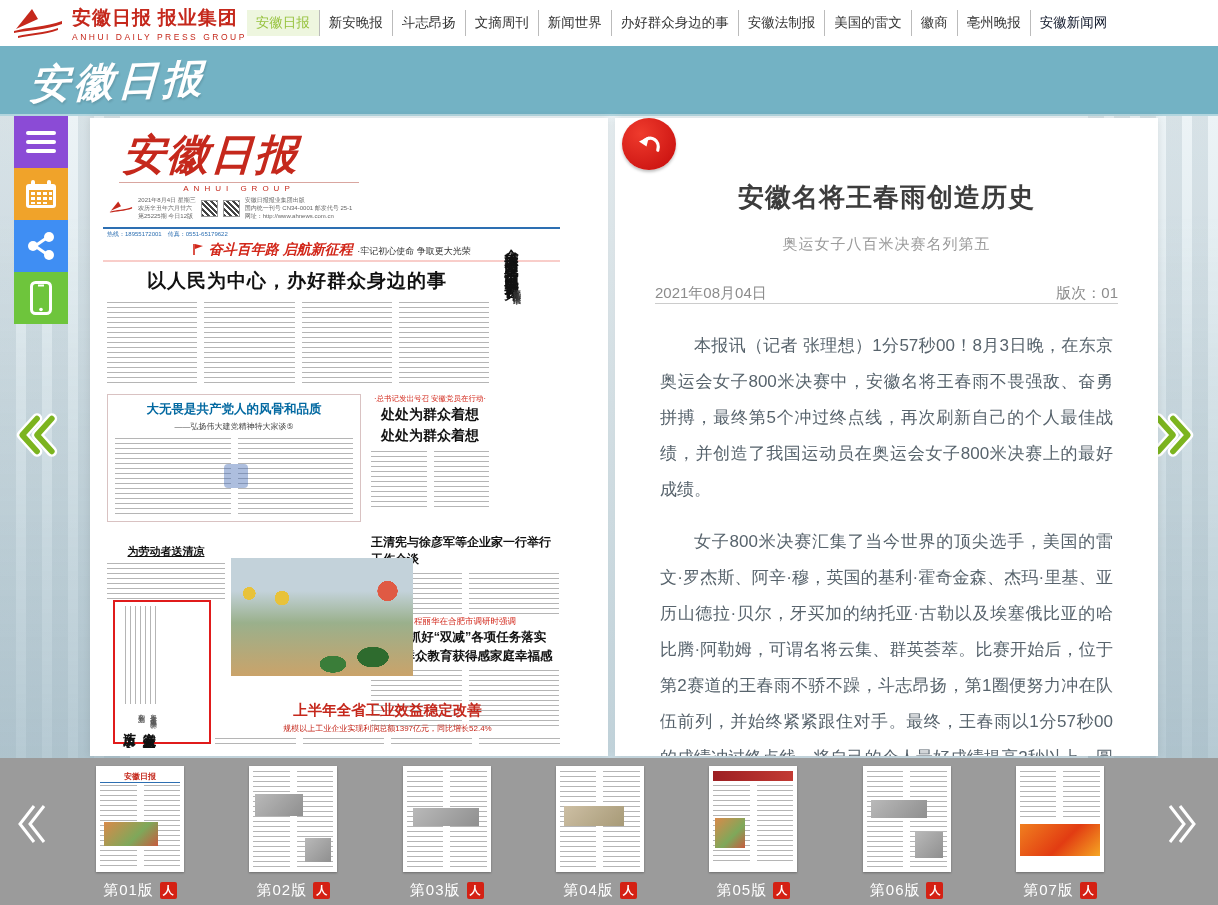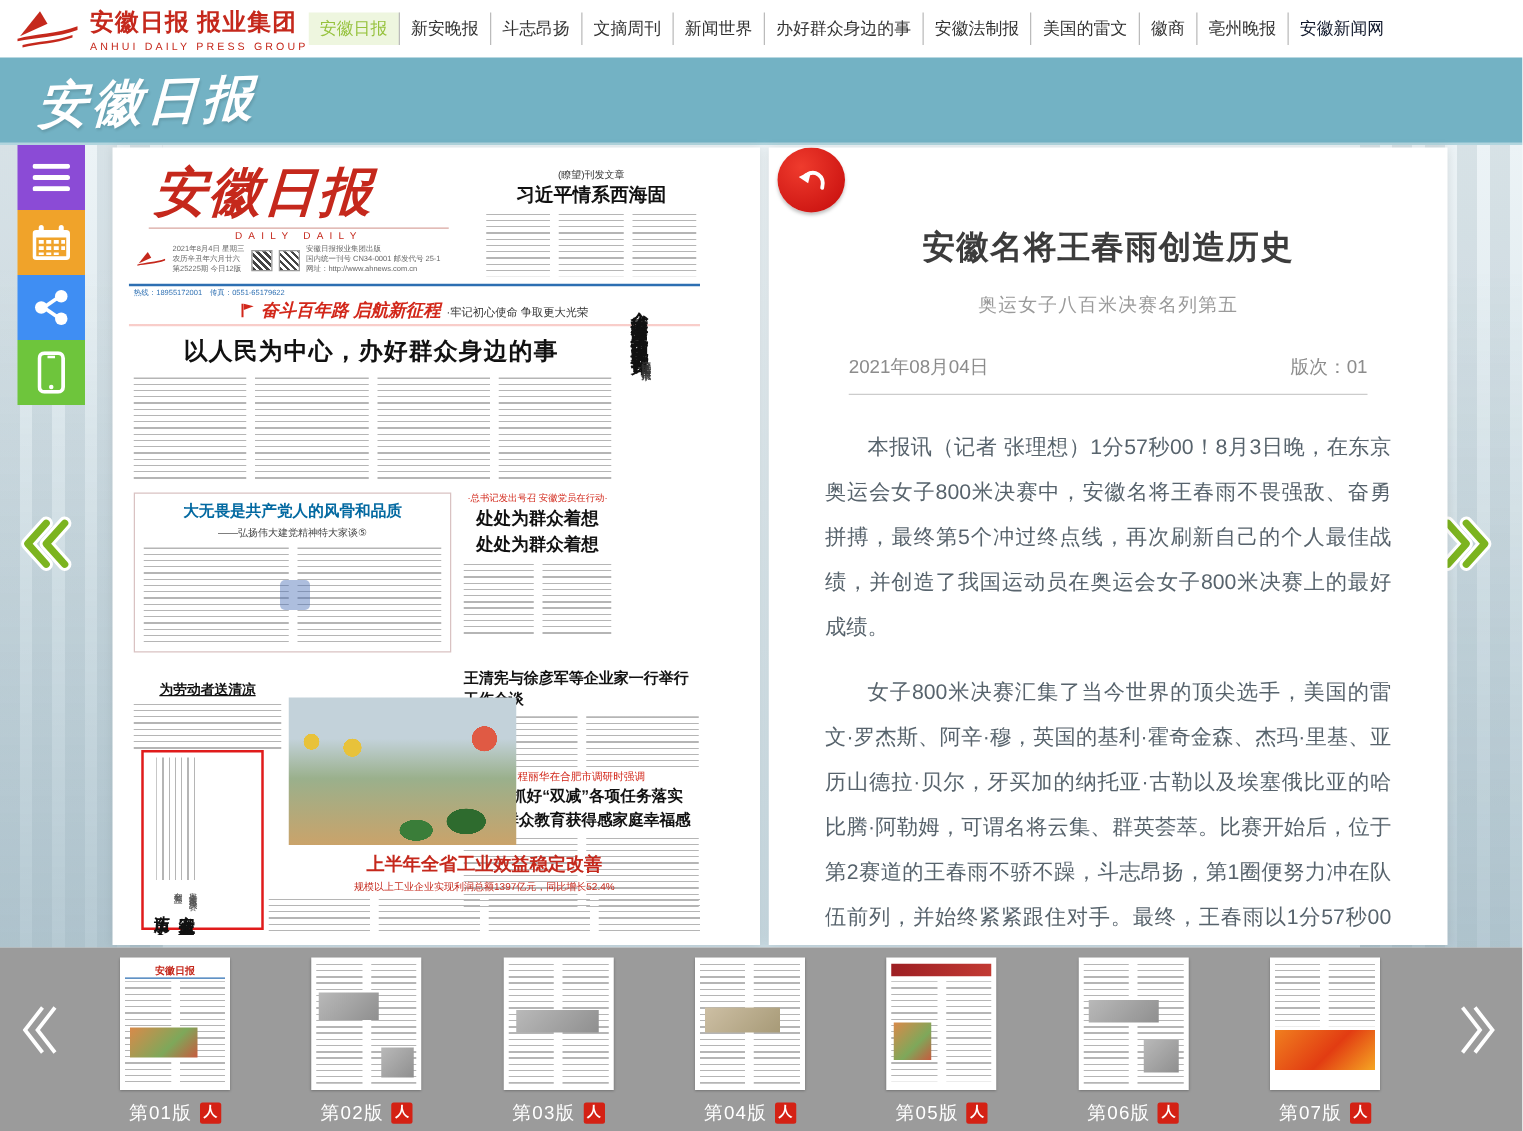--- a/index.html
+++ b/index.html
@@ -106,31 +106,31 @@
     radial-gradient(20px 20px at 86% 28%, #e05a44 0 50%, transparent 51%),
     radial-gradient(14px 14px at 10% 30%, #e8c23a 0 45%, transparent 46%),
     linear-gradient(180deg,#c3d2da 0 28%,#9ab08c 55%,#caa36a 100%);}
 
   .redbox{position:absolute;left:10px;top:470px;width:98px;height:144px;border:2px solid #e01b1b;padding:4px;background:#fff;cursor:pointer;}
   .redbox-inner{height:100%;writing-mode:vertical-rl;display:flex;gap:4px;}
   .rb-sim{width:34px;height:100%;}
   .rb-sub{font-size:7px;color:#555;letter-spacing:1px;line-height:12px;}
   .rb-title{font-size:13px;font-weight:bold;color:#111;letter-spacing:2px;line-height:20px;}
 
-  .industry{position:absolute;left:112px;top:552px;width:345px;}
+  .industry{position:absolute;left:112px;top:571px;width:345px;}
   .in-t{font-size:14.5px;font-weight:bold;color:#c5281c;text-align:center;cursor:pointer;}
   .in-s{font-size:8px;color:#c5281c;text-align:center;margin:3px 0 4px;}
   .industry .cols{height:28px;}
 
   
   .article-panel{position:absolute;left:615px;top:2px;width:543px;height:638px;background:#fff;box-shadow:0 0 8px rgba(0,0,0,.10);overflow:hidden;}
   .back-btn{position:absolute;left:7px;top:0;width:54px;height:52px;border-radius:0 0 27px 27px;border-radius:50%;background:radial-gradient(circle at 35% 30%,#ef3b2d,#c40b0b);display:flex;align-items:center;justify-content:center;cursor:pointer;box-shadow:0 2px 3px rgba(0,0,0,.25);}
   .art-title{margin-top:62px;text-align:center;font-size:26px;color:#3c3c3c;font-weight:bold;letter-spacing:1px;}
   .art-sub{margin-top:20px;text-align:center;font-size:15px;color:#9a9a9a;letter-spacing:1px;}
-  .art-meta{margin:30px 64px 0;display:flex;justify-content:space-between;font-size:15px;color:#8c8c8c;padding-bottom:12px;border-bottom:1px solid #ccc;}
+  .art-meta{margin:30px 40px 0;display:flex;justify-content:space-between;font-size:15px;color:#8c8c8c;border-bottom:1px solid #ccc;}
   .art-body{margin:24px 45px 0;color:#57636c;font-size:17px;line-height:36px;text-align:justify;}
   .art-body p{text-indent:2em;margin-bottom:16px;}
 
   
   .bottom-bar{position:absolute;left:0;top:758px;width:1218px;height:147px;background:#9b9b9b;}
   .thumbs{position:absolute;left:96px;top:8px;width:1008px;display:flex;justify-content:space-between;}
   .thumb{width:88px;cursor:pointer;}
   .page{position:relative;width:88px;height:106px;background:#fff;padding:5px 4px;box-shadow:0 1px 2px rgba(0,0,0,.3);overflow:hidden;}
   .page .cols{height:100%;}
   .t-mast{font-size:8px;font-weight:bold;color:#c5281c;text-align:center;font-family:"Liberation Serif","DejaVu Serif",serif;border-bottom:1px solid #2d6fb2;margin-bottom:2px;}
@@ -249,50 +249,41 @@
         <polyline points="10,4 28,24 10,44" fill="none" stroke="#7cb41f" stroke-width="7" stroke-linecap="round" stroke-linejoin="round"></polyline>
         <polyline points="28,4 46,24 28,44" fill="none" stroke="#7cb41f" stroke-width="7" stroke-linecap="round" stroke-linejoin="round"></polyline>
       </svg>
     </div>
 
     <div class="paper-panel">
       <div class="paper">
 
         <div class="mast-left">
           <div class="mast-script">安徽日报</div>
-          <div class="mast-en">DAILY DAILY</div>
+          <div class="mast-en">ANHUI GROUP</div>
           <div class="mast-meta">
             <svg width="24" height="16" viewBox="0 0 52 32">
               <path d="M4 22 L20 2 L26 12 Z" fill="#c5281c"></path>
               <path d="M2 24 C 16 20, 34 20, 50 14 L50 17 C 34 23, 16 23, 2 26 Z" fill="#c5281c"></path>
             </svg>
             <div>
               <div class="tiny">2021年8月4日 星期三</div>
               <div class="tiny">农历辛丑年六月廿六</div>
               <div class="tiny">第25225期 今日12版</div>
             </div>
             <div class="qr"></div>
             <div class="qr"></div>
             <div>
               <div class="tiny">安徽日报报业集团出版</div>
               <div class="tiny">国内统一刊号 CN34-0001 邮发代号 25-1</div>
               <div class="tiny">网址：http://www.ahnews.com.cn</div>
             </div>
           </div>
         </div>
 
-        <div class="mast-right">
-          <div class="mr-tag">(瞭望)刊发文章</div>
-          <div class="mr-title">习近平情系西海固</div>
-          <div class="cols">
-              <div class="sim"></div>
-              <div class="sim"></div>
-              <div class="sim"></div>
-            </div>
-        </div>
 
         <div class="bluebar">热线：18955172001　传真：0551-65179622</div>
 
         <div class="slogan">
           <svg width="12" height="12" viewBox="0 0 12 12" style="vertical-align:-1px">
             <line x1="2" y1="1" x2="2" y2="12" stroke="#d2271a" stroke-width="1.6"></line>
             <path d="M3 1 L11 3 L3 6 Z" fill="#d2271a"></path>
           </svg>
           <span class="s-main">奋斗百年路 启航新征程</span>
           <span class="s-sub">·牢记初心使命 争取更大光荣</span>

